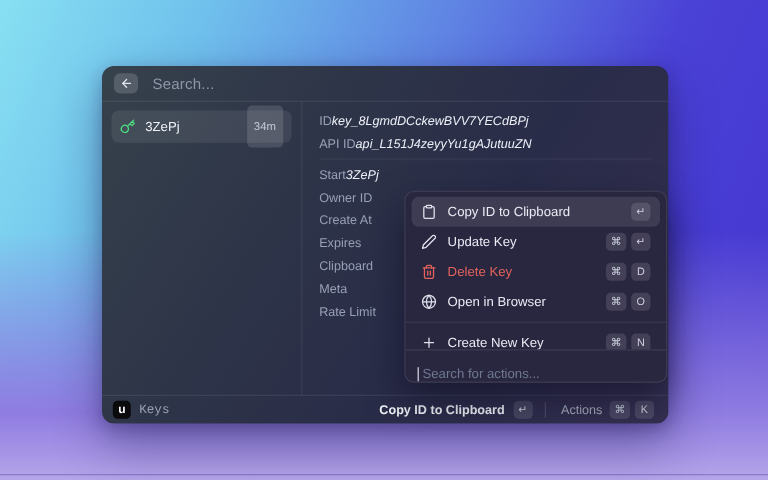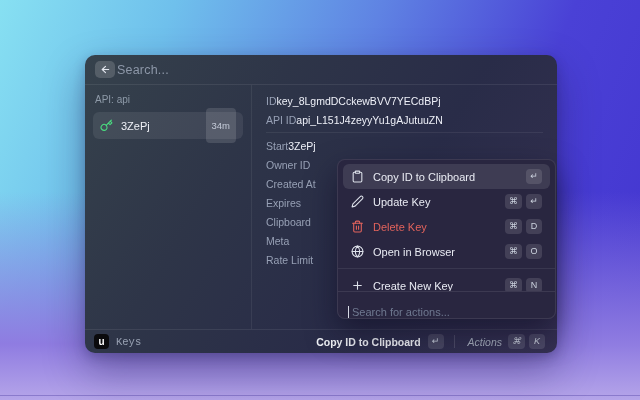--- a/index.html
+++ b/index.html
@@ -19,21 +19,21 @@
     border-radius:10px; overflow:visible;
     background:linear-gradient(122deg, #36424c 0%, #2e3548 32%, #292c48 62%, #3530524 100%);
     background-color:#2b2f48;
     background-image:linear-gradient(122deg, rgba(54,66,76,0.98) 0%, rgba(46,53,72,0.98) 32%, rgba(41,44,72,0.98) 62%, rgba(53,48,82,0.98) 100%);
     box-shadow:0 18px 40px rgba(25,18,70,0.38), 0 4px 12px rgba(25,18,70,0.25);
     display:flex; flex-direction:column;
   }
   .modal-clip { position:absolute; inset:0; border-radius:10px; overflow:hidden; display:flex; flex-direction:column; }
 
   .search-header {
-    height:30px; flex:none; display:flex; align-items:center; gap:2px;
+    height:30px; flex:none; display:flex; align-items:center; gap:12px;
     padding:0 10px; border-bottom:1px solid rgba(255,255,255,0.08);
   }
   .back-btn {
     width:20px; height:17px; border-radius:5px; background:rgba(255,255,255,0.16);
     display:grid; place-items:center; color:#e2e6ee; cursor:pointer; flex:none;
   }
   .search-placeholder { font-size:12.5px; color:#8d97a8; letter-spacing:0.2px; }
 
   .body { flex:1; display:flex; min-height:0; }
 
@@ -45,40 +45,40 @@
   }
   .key-item .label { font-size:11px; color:#eef0f6; flex:1; }
   .pill {
     font-size:9.5px; color:#c4cbd8; background:rgba(255,255,255,0.13);
     padding:12px 6px; border-radius:4px; line-height:1.2;
   }
 
   .details { flex:1; padding:6px 14px 0; min-width:0; }
   .detail-row { display:flex; justify-content:flex-start; align-items:center; height:19px; }
   .detail-row .dlabel { font-size:10.5px; color:#97a0b5; white-space:nowrap; }
-  .detail-row .dvalue { font-size:10.5px; color:#eef0f8; white-space:nowrap; }
+  .detail-row .dvalue { font-size:10.5px; color:#eef0f8; white-space:nowrap;font-style:italic; }
   .hr { border-top:1px solid rgba(255,255,255,0.07); margin:3px 0; }
 
   .footer {
     height:24px; flex:none; border-top:1px solid rgba(255,255,255,0.08);
     display:flex; align-items:center; gap:7px; padding:0 9px;
   }
   .logo {
     width:15px; height:15px; border-radius:4px; background:#0b0b0d; color:#fff;
     font-size:10px; font-weight:bold; display:grid; place-items:center; line-height:1; flex:none;
   }
   .footer .context { font-size:10.5px; color:#98a1b2;font-family:Liberation Mono, monospace; }
   .footer .spacer { flex:1; }
   .footer .primary { font-size:10.5px; font-weight:bold; color:#f1f3f8; }
   .kbd {
     min-width:16px; height:15px; padding:0 4px; display:inline-grid; place-items:center;
     background:rgba(255,255,255,0.12); border-radius:4px; font-size:9px; color:#ccd2de; line-height:1;
   }
   .vdiv { width:1px; height:13px; background:rgba(255,255,255,0.14); margin:0 3px; }
-  .actions-group { display:flex; align-items:center; gap:4px; padding:2px 3px; border-radius:5px; cursor:pointer;font-style:italic; }
+  .actions-group { display:flex; align-items:center; gap:4px; padding:2px 3px; border-radius:5px; cursor:pointer; }
   .actions-label { font-size:10.5px; color:#a5adbc; margin-right:2px; }
 
   .menu {
     position:absolute; left:252px; top:104px; width:219px; height:160px; z-index:5;
     background:rgba(41,38,64,0.97); border:1px solid rgba(255,255,255,0.09);
     border-radius:8px; box-shadow:0 14px 30px rgba(10,8,30,0.5);
     display:flex; flex-direction:column; overflow:hidden;
   }
   .menu-items { flex:1; padding:4px 5px; overflow:hidden; }
   .menu-item {
@@ -115,21 +115,20 @@
                 <path d="M19 12H5"></path>
                 <path d="m12 19-7-7 7-7"></path>
               </svg>
           </span>
         </span>
         <span class="search-placeholder">Search...</span>
       </div>
 
       <div class="body">
         <div class="sidebar">
-          <div class="group-label">API: api</div>
           <div class="key-item">
             <span class="icon">
               <svg width="13" height="13" viewBox="0 0 24 24" fill="none" stroke="#4ade80" stroke-width="2" stroke-linecap="round" stroke-linejoin="round">
                   <path d="m21 2-2 2m-7.61 7.61a5.5 5.5 0 1 1-7.778 7.778 5.5 5.5 0 0 1 7.777-7.777Zm0 0L15.5 7.5m0 0 3 3L22 7l-3-3m-3.5 3.5L19 4"></path>
                 </svg>
             </span>
             <span class="label">3ZePj</span>
             <span class="pill">34m</span>
           </div>
         </div>
@@ -146,21 +145,21 @@
           <div class="hr"></div>
           <div class="detail-row">
             <span class="dlabel">Start</span>
             <span class="dvalue">3ZePj</span>
           </div>
           <div class="detail-row">
             <span class="dlabel">Owner ID</span>
             <span class="dvalue"></span>
           </div>
           <div class="detail-row">
-            <span class="dlabel">Created At</span>
+            <span class="dlabel">Create At</span>
             <span class="dvalue"></span>
           </div>
           <div class="detail-row">
             <span class="dlabel">Expires</span>
             <span class="dvalue"></span>
           </div>
           <div class="detail-row">
             <span class="dlabel">Clipboard</span>
             <span class="dvalue"></span>
           </div>

